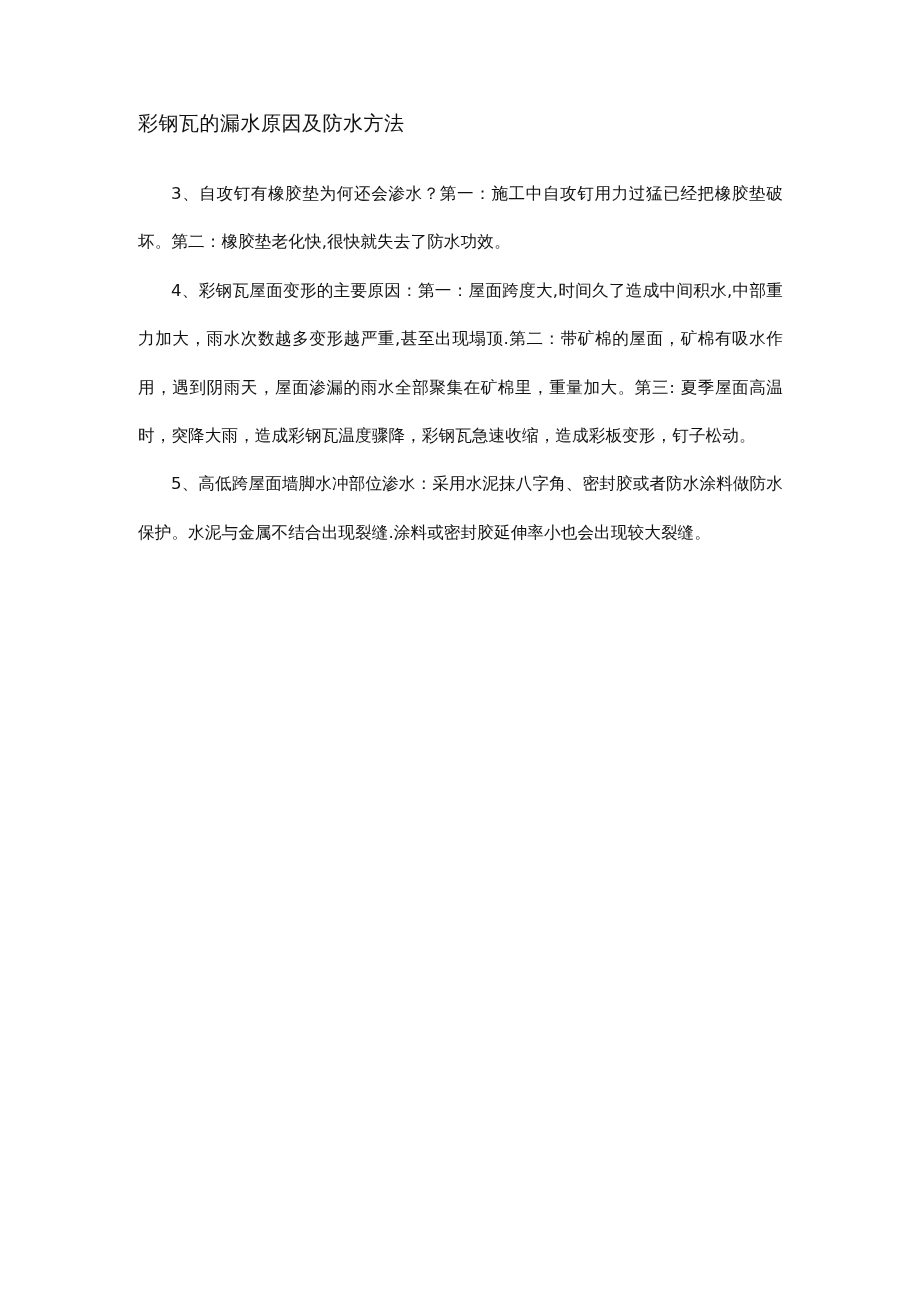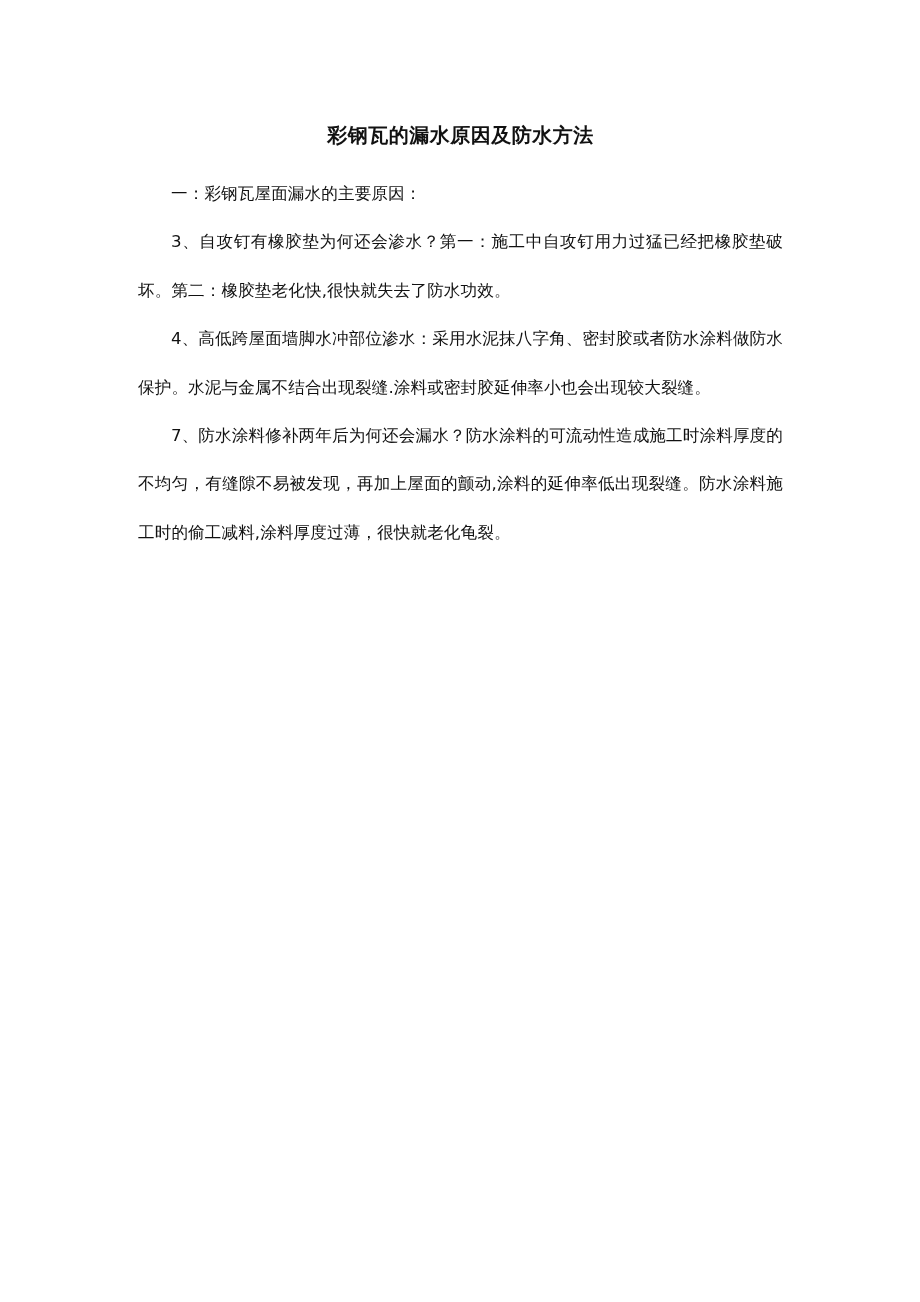--- a/index.html
+++ b/index.html
@@ -1,28 +1,27 @@
 <!DOCTYPE html>
 <html><head>
   <meta charset="utf-8">
   <style>
     html, body { margin: 0; padding: 0; background: #ffffff; }
     body { width: 920px; height: 1302px; position: relative; overflow: hidden;
       font-family: "DejaVu Sans", "Liberation Sans", sans-serif; color: #111; }
     .page { position: absolute; left: 138px; top: 0; width: 645px; }
-    .title { position: absolute; top: 122px; left: 0; width: 645px; text-align: center;
-      font-size: 20px; font-weight: bold; letter-spacing: 0.5px; }
+    .title { position: absolute; top: 110px; left: 0; width: 645px; 
+      font-size: 20px; font-weight: normal; letter-spacing: 0.5px; }
     .body { position: absolute; top: 170px; left: 0; width: 645px; }
     .para { font-size: 16.6px; line-height: 48.4px; text-indent: 33px; margin: 0;
       text-align: justify; text-align-last: left; letter-spacing: 0.1px; }
   </style>
 </head>
 <body>
 
 <div class="page">
   <div class="title">彩钢瓦的漏水原因及防水方法</div>
   <div class="body">
-    <p class="para">一：彩钢瓦屋面漏水的主要原因：</p>
     <p class="para">3、自攻钉有橡胶垫为何还会渗水？第一：施工中自攻钉用力过猛已经把橡胶垫破坏。第二：橡胶垫老化快,很快就失去了防水功效。</p>
-    <p class="para">4、高低跨屋面墙脚水冲部位渗水：采用水泥抹八字角、密封胶或者防水涂料做防水保护。水泥与金属不结合出现裂缝.涂料或密封胶延伸率小也会出现较大裂缝。</p>
-    <p class="para">7、防水涂料修补两年后为何还会漏水？防水涂料的可流动性造成施工时涂料厚度的不均匀，有缝隙不易被发现，再加上屋面的颤动,涂料的延伸率低出现裂缝。防水涂料施工时的偷工减料,涂料厚度过薄，很快就老化龟裂。</p>
+    <p class="para">4、彩钢瓦屋面变形的主要原因：第一：屋面跨度大,时间久了造成中间积水,中部重力加大，雨水次数越多变形越严重,甚至出现塌顶.第二：带矿棉的屋面，矿棉有吸水作用，遇到阴雨天，屋面渗漏的雨水全部聚集在矿棉里，重量加大。第三: 夏季屋面高温时，突降大雨，造成彩钢瓦温度骤降，彩钢瓦急速收缩，造成彩板变形，钉子松动。</p>
+    <p class="para">5、高低跨屋面墙脚水冲部位渗水：采用水泥抹八字角、密封胶或者防水涂料做防水保护。水泥与金属不结合出现裂缝.涂料或密封胶延伸率小也会出现较大裂缝。</p>
   </div>
 </div>
 
 </body></html>

